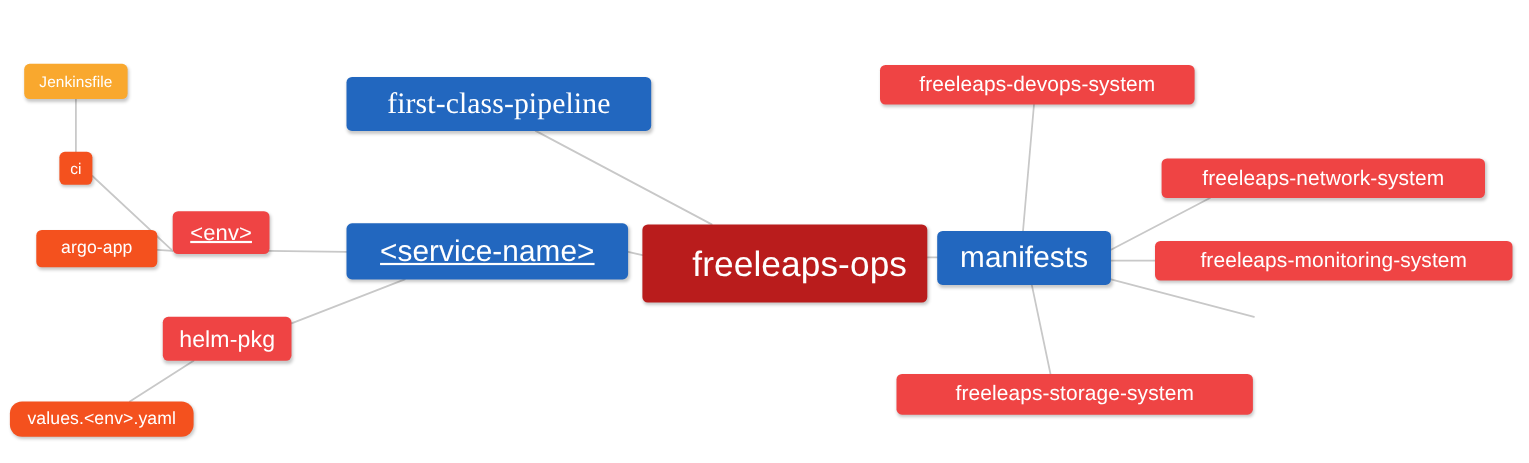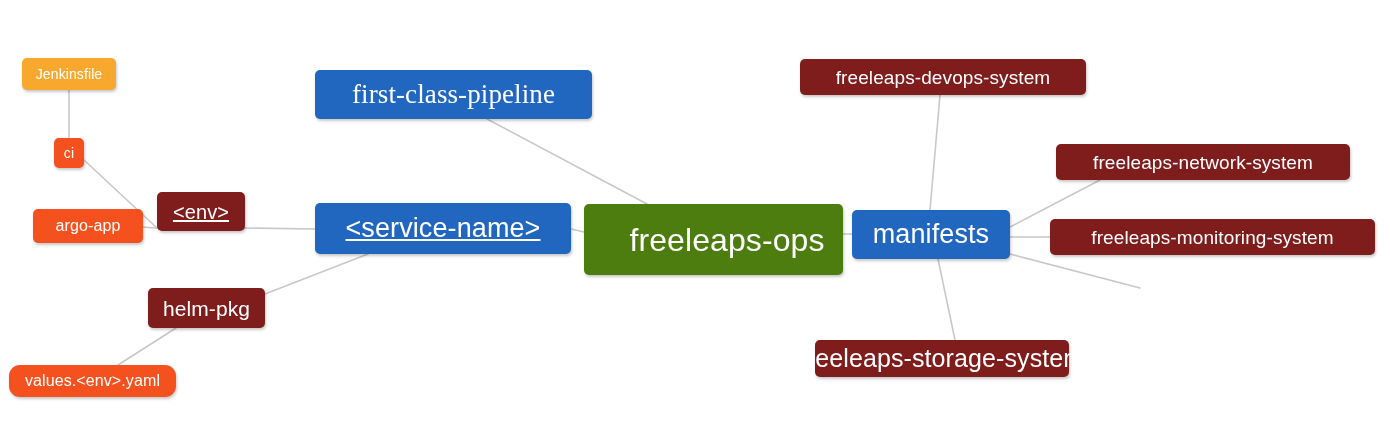--- a/index.html
+++ b/index.html
@@ -42,23 +42,23 @@
     color: #ffffff;
     white-space: nowrap;
     box-shadow: 1px 2px 3px rgba(0,0,0,0.22);
     line-height: 1;
     letter-spacing: 0.1px;
   }
   .node-label {
     display: block;
     white-space: nowrap;
   }
-  .n-root   { background: #4d7c0f; padding-left: 27px; }
+  .n-root   { background: #b91c1c; padding-left: 27px; }
   .n-blue   { background: #2267bf; }
-  .n-green  { background: #7f1d1d; }
+  .n-green  { background: #ef4444; }
   .n-orange { background: #f9a82e; }
   .n-red    { background: #f4511e; }
 </style>
 </head>
 <body>
 
 <div id="mindmap">
   <svg id="edge-layer" viewBox="0 0 1390 421" width="1390" height="421" xmlns="http://www.w3.org/2000/svg">
       <line x1="69" y1="58" x2="69" y2="106" stroke="#c8c8c8" stroke-width="1.6" stroke-linecap="round"></line>
       <line x1="84" y1="128" x2="157" y2="196" stroke="#c8c8c8" stroke-width="1.6" stroke-linecap="round"></line>
@@ -107,16 +107,16 @@
     </div>
     <div class="node n-green" style="left: 800px; top: 27px; width: 286px; height: 36px; font-size: 19px;">
       <span class="node-label">freeleaps-devops-system</span>
     </div>
     <div class="node n-green" style="left: 1056px; top: 112px; width: 294px; height: 36px; font-size: 19px;">
       <span class="node-label">freeleaps-network-system</span>
     </div>
     <div class="node n-green" style="left: 1050px; top: 187px; width: 325px; height: 36px; font-size: 19px;">
       <span class="node-label">freeleaps-monitoring-system</span>
     </div>
-    <div class="node n-green" style="left: 815px; top: 308px; width: 254px; height: 37px; font-size: 25px;">
+    <div class="node n-green" style="left: 815px; top: 308px; width: 324px; height: 37px; font-size: 19px;">
       <span class="node-label">freeleaps-storage-system</span>
     </div>
   </div>
 
 </body></html>

